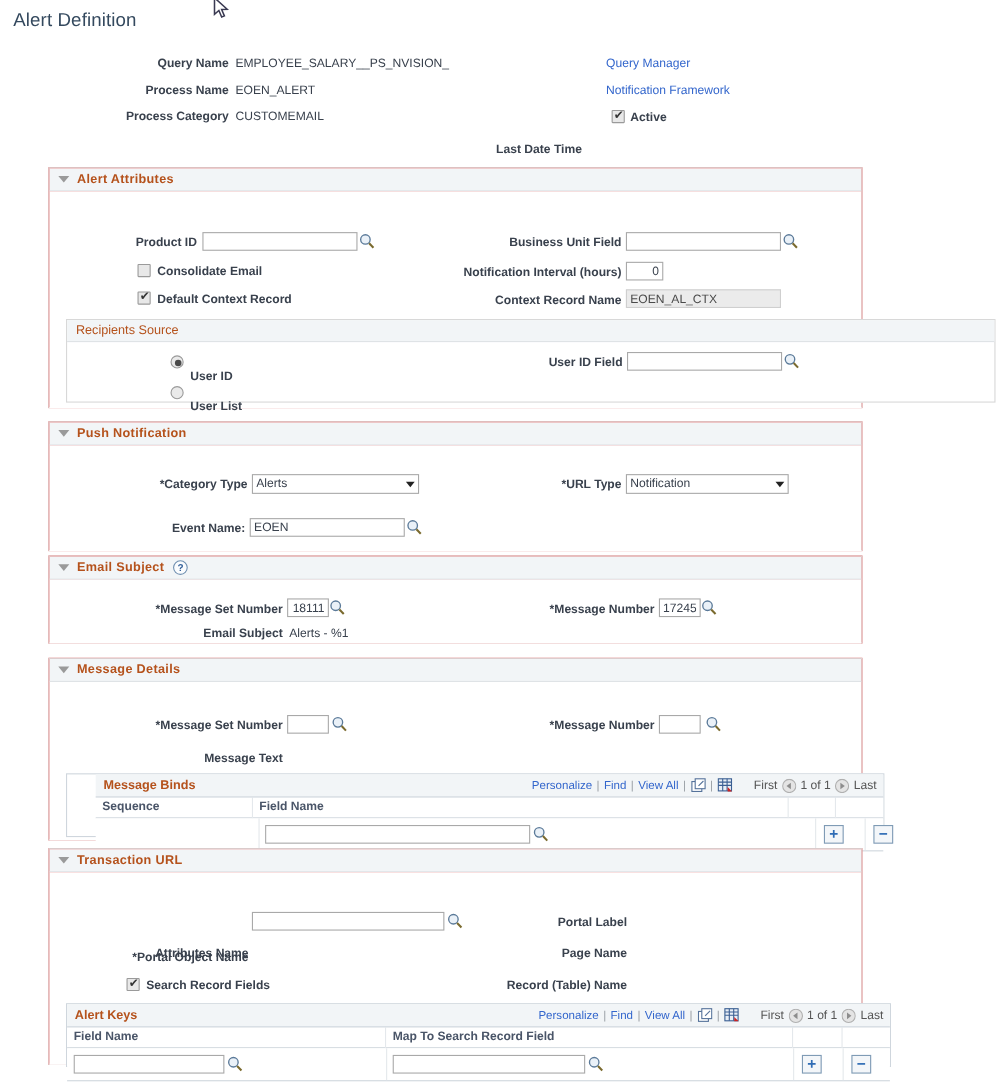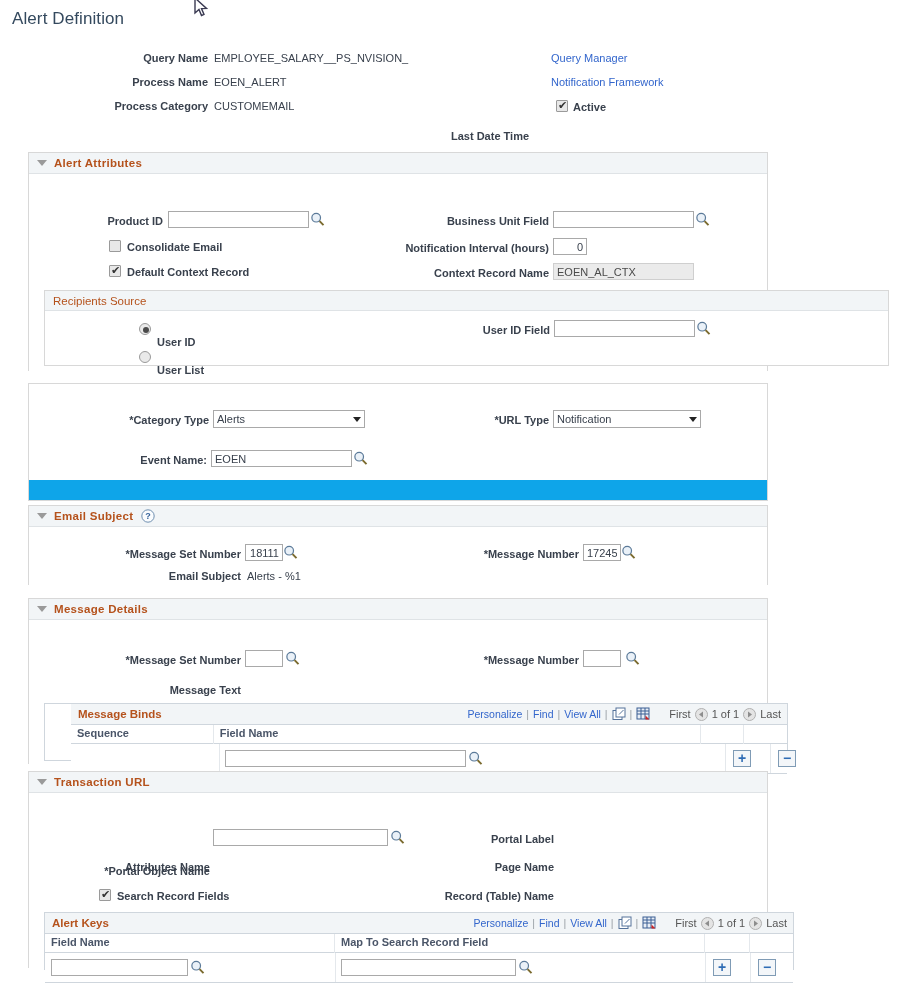--- a/index.html
+++ b/index.html
@@ -24,22 +24,22 @@
 
   
   .hdr { position: absolute; left: 0; top: 48px; width: 912px; }
   .hdr-row { position: relative; height: 24px; }
   .lbl-r { position: absolute; text-align: right; font-weight: bold; color: #39414d; font-size: 11px; }
   .val { position: absolute; color: #39414d; font-size: 11px; }
   .link { color: #36c; font-size: 11px; text-decoration: none; cursor: pointer; }
 
   
   .panel {
-    position: absolute; left: 28px; width: 740px;
-    border: 1px solid #d8d8d8; background: #0ea5e9;
+    position: absolute; left: 44px; width: 740px;
+    border: 1px solid #d8d8d8; background: #ef4444;
   }
   .panel-head {
     height: 21px; background: #f2f5f7; border-bottom: 1px solid #dfe3e6;
     display: flex; align-items: center; padding-left: 8px;
   }
   .tri {
     width: 0; height: 0; border-left: 5px solid transparent; border-right: 5px solid transparent;
     border-top: 6px solid #9a9a9a; margin-right: 7px; cursor: pointer;
   }
   .panel-title {
@@ -220,20 +220,24 @@
           <svg class="mag" style="left:651px; top:9px;" viewBox="0 0 16 16">
             <circle cx="6.6" cy="6.6" r="4.6" fill="#eaf1f8" stroke="#5b7a99" stroke-width="1.3"></circle>
             <line x1="10.2" y1="10.2" x2="14.4" y2="14.6" stroke="#7a6a2e" stroke-width="2"></line>
           </svg>
         </div>
       </div>
     </div>
   </div>
 
   <div class="panel" style="top:383px; height:118px;">
+    <div class="panel-head">
+      <span class="tri"></span>
+      <span class="panel-title">Push Notification</span>
+    </div>
     <div class="panel-body" style="height:96px;">
       <span class="lbl-r" style="left:0px; top:30px; width:180px;">*Category Type</span>
       <div class="sel-wrap" style="left:184px; top:26px;">
         <select class="sel" style="position:relative; width:152px;">
           <option>Alerts</option>
         </select>
         <span class="sel-arrow"></span>
       </div>
 
       <span class="lbl-r" style="left:330px; top:30px; width:190px;">*URL Type</span>

